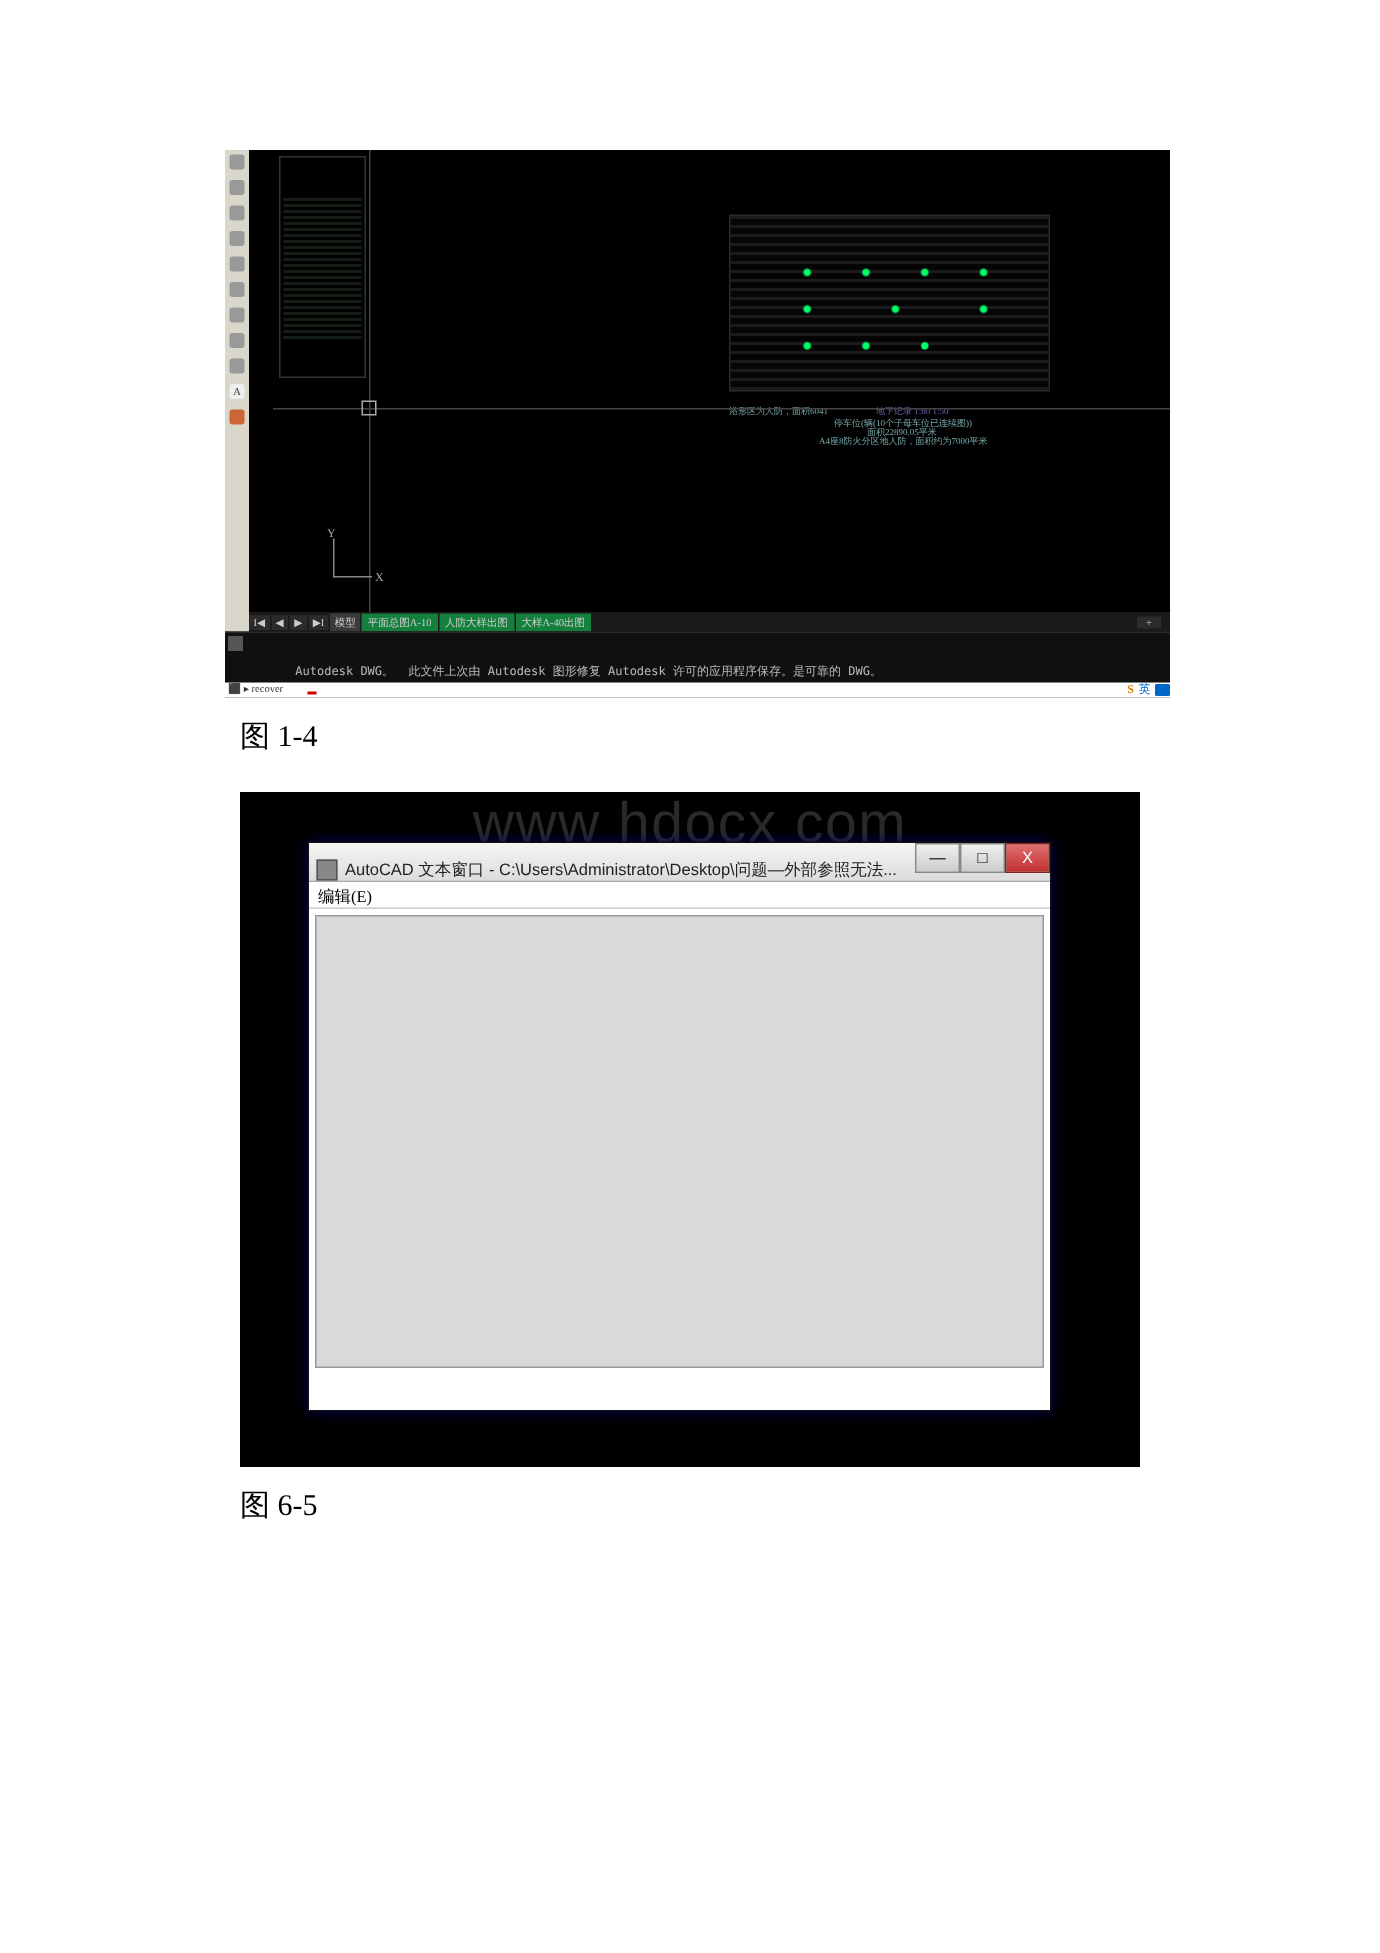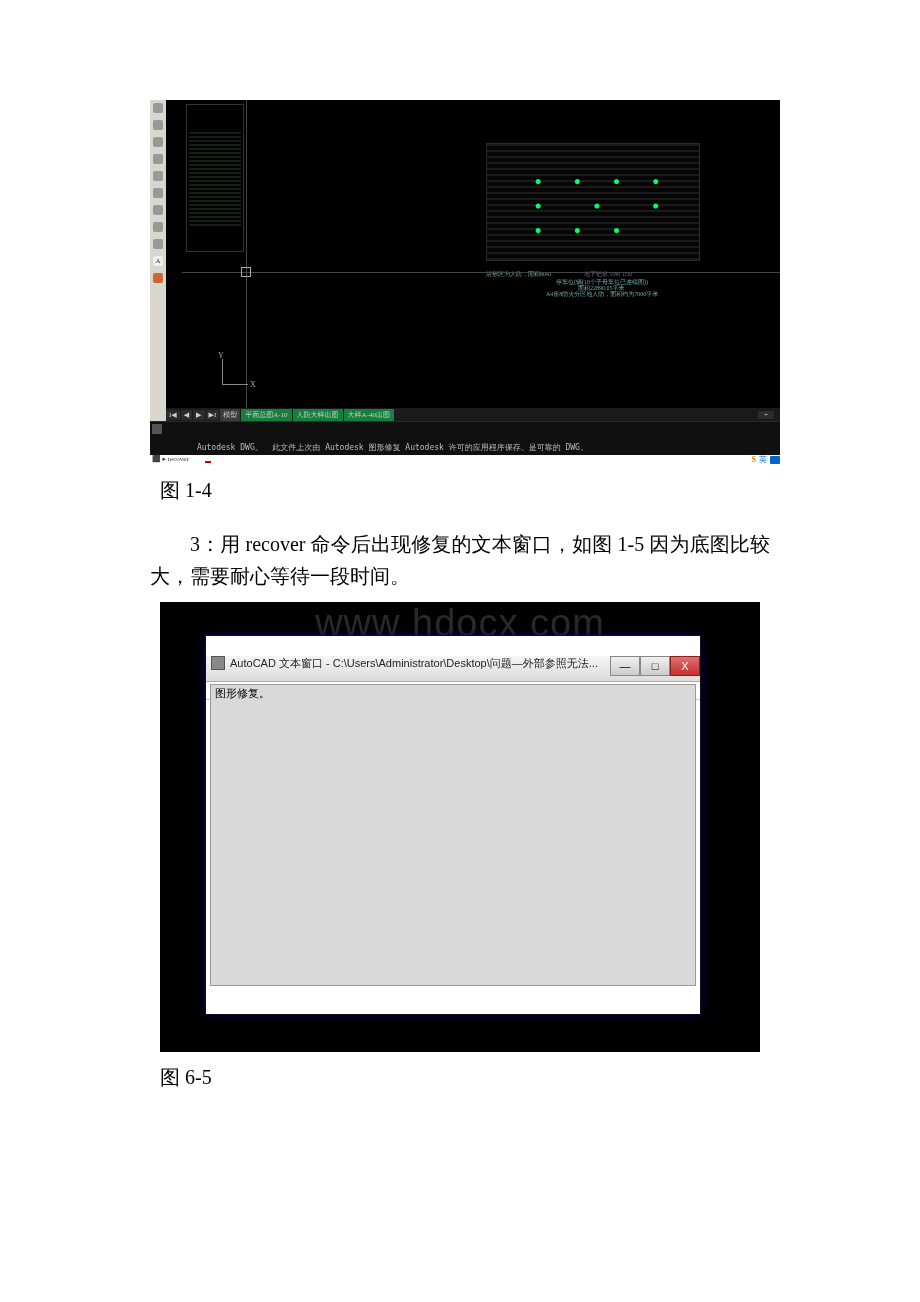--- a/index.html
+++ b/index.html
@@ -54,21 +54,21 @@
     .ime-b{width:10px;height:8px;background:#06c;border-radius:1px;}
 
     
     .caption { font-size: 20px; margin: 10px 0 24px 10px; }
     .para { font-size: 20px; line-height: 1.6; text-indent: 2em; margin: 0 0 8px 0; text-align: justify; }
 
     
     .fig2 { width: 600px; height: 450px; background:#000; position:relative; margin: 10px 0 12px 10px; }
     .wm { position:absolute; left:0; right:0; top:0; text-align:center; font-size:38px; color:#2a2a2a; font-family:Arial,sans-serif; letter-spacing:1px; pointer-events:none;}
     .win { position:absolute; left:46px; top:34px; width:494px; height:378px; background:#fff; box-shadow: 0 0 0 1px #111, 0 0 10px #006; }
-    .titlebar { height:26px; background:linear-gradient(#f5f5f5,#dcdcdc); display:flex; align-items:flex-start; position:relative; border-bottom:1px solid #aaa;margin-top:20px;}
+    .titlebar { height:26px; background:linear-gradient(#f5f5f5,#dcdcdc); display:flex; align-items:flex-end; position:relative; border-bottom:1px solid #aaa;}
     .tb-ico{width:14px;height:14px;margin:0 5px;background:#888;border:1px solid #555;}
     .tb-title{font-size:11px;color:#222;font-family:"Microsoft YaHei",sans-serif;white-space:nowrap;overflow:hidden;}
     .wbtns{position:absolute;right:0;top:0;display:flex;}
     .wbtn{width:30px;height:20px;display:flex;align-items:center;justify-content:center;font-size:11px;font-family:Arial;}
     .wbtn.min{background:linear-gradient(#f0f0f0,#ccc);border:1px solid #888;}
     .wbtn.max{background:linear-gradient(#f0f0f0,#ccc);border:1px solid #888;}
     .wbtn.close{background:linear-gradient(#e07070,#c33030);border:1px solid #822;color:#fff;}
     .menubar{height:18px;padding:2px 6px;font-size:11px;border-bottom:1px solid #ccc;font-family:"SimSun";}
     .txtarea{position:absolute;left:4px;top:48px;right:4px;bottom:28px;background:#d9d9d9;border:1px solid #999;padding:2px 4px;font-size:11px;line-height:1.25;font-family:"SimSun";}
     .statusline{position:absolute;left:6px;right:6px;bottom:6px;height:18px;background:#fff;border:1px solid #999;font-size:11px;padding:1px 3px;font-family:"SimSun";}
@@ -137,37 +137,35 @@
       <span class="ime">
         <span class="ime-s">S</span>
         <span class="ime-t">英</span>
         <span class="ime-b"></span>
       </span>
     </div>
   </div>
 
   <div class="caption">图 1-4</div>
 
-  <p class="para">3：用 recover 命令后出现修复的文本窗口，如图 1-5 因为底图比较大，需要耐心等待一段时间。</p>
 
   <div class="fig2">
     <div class="wm">www hdocx com</div>
     <div class="win">
       <div class="titlebar">
         <div class="tb-ico"></div>
         <div class="tb-title">AutoCAD 文本窗口 - C:\Users\Administrator\Desktop\问题—外部参照无法...</div>
         <div class="wbtns">
           <div class="wbtn min">—</div>
           <div class="wbtn max">□</div>
           <div class="wbtn close">X</div>
         </div>
       </div>
       <div class="menubar">编辑(E)</div>
       <div class="txtarea">
-        <div>图形修复。</div>
       </div>
     </div>
   </div>
 
   <div class="caption">图 6-5</div>
 
 
 </div>
 
 </body></html>

